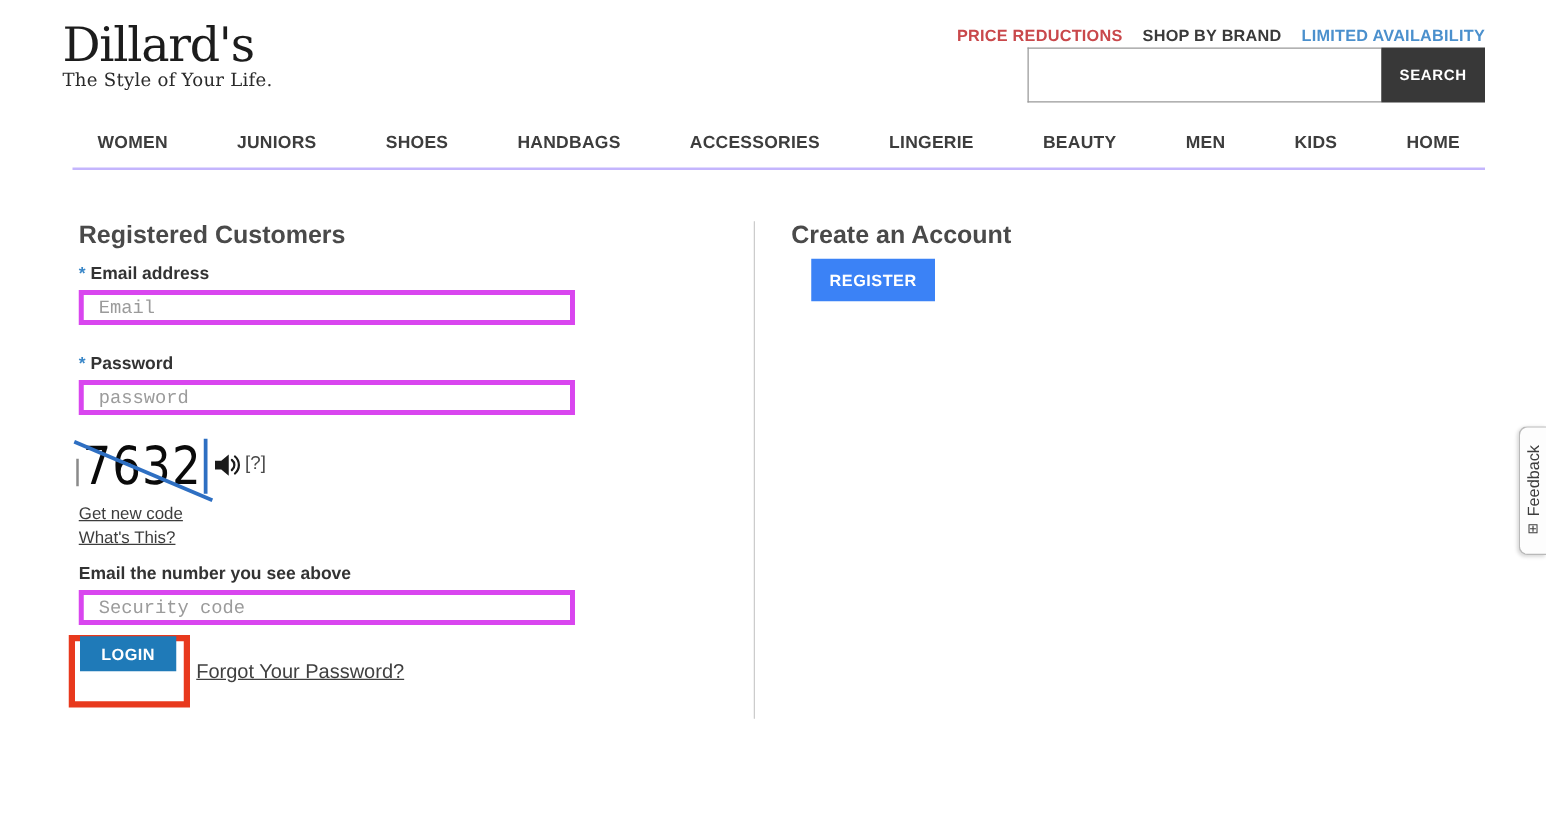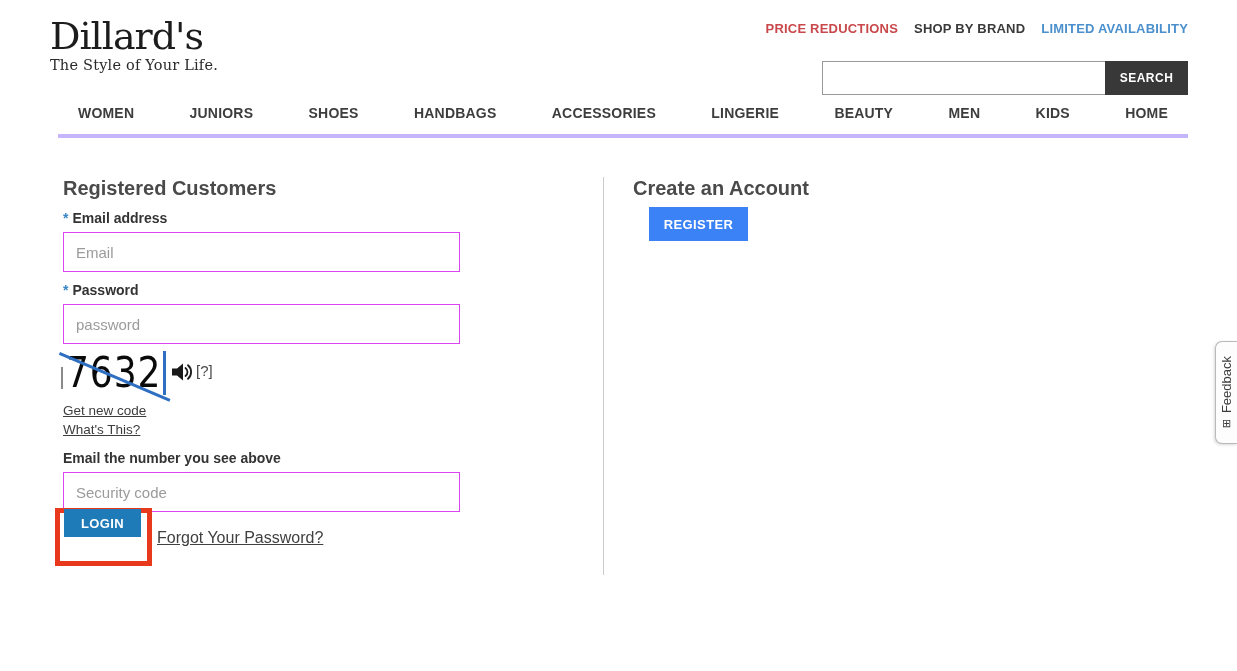--- a/index.html
+++ b/index.html
@@ -11,36 +11,36 @@
   .logo { position:absolute; left:50px; top:16px; cursor:pointer; }
   .logo-title { font-family:"DejaVu Serif", serif; font-weight:400; font-size:38px; line-height:40px; color:#1c1c1c; letter-spacing:-1px; }
   .logo-tagline { font-family:"DejaVu Serif", serif; font-size:14.5px; color:#2a2a2a; margin-top:1px; letter-spacing:0.2px; }
 
   .top-links { position:absolute; top:21px; right:49px; display:flex; gap:16px; align-items:center; }
   .top-link { font-size:13px; font-weight:700; letter-spacing:0.2px; text-decoration:none; cursor:pointer; white-space:nowrap; }
   .top-link.red  { color:#c9484b; }
   .top-link.dark { color:#3a3a3a; }
   .top-link.blue { color:#4b90cd; }
 
-  .search-bar { position:absolute; top:61px; left:822px; width:366px; height:34px; display:flex; }
+  .search-bar { position:absolute; top:38px; left:822px; width:366px; height:44px; display:flex; }
   .search-input { flex:1; border:1px solid #999; border-right:none; padding:0 10px; font-size:14px; color:#333; outline:none; }
   .search-button { width:83px; background:#383838; color:#fff; border:none; font-size:12px; font-weight:700; letter-spacing:0.5px; cursor:pointer; font-family:"Liberation Sans",sans-serif; }
 
-  .primary-nav { position:absolute; top:105px; left:58px; width:1130px; display:flex; justify-content:space-between; padding:0 20px 13px 20px; border-bottom:4px solid #c4b5fd; }
+  .primary-nav { position:absolute; top:105px; left:58px; width:1130px; display:flex; justify-content:space-between; padding:0 20px 13px 20px; border-bottom:2px solid #c4b5fd; }
   .nav-item { font-size:14px; font-weight:700; color:#3d3d3d; text-decoration:none; letter-spacing:0.2px; cursor:pointer; white-space:nowrap; }
 
   
   .login-section { position:absolute; left:63px; top:177px; width:397px; height:400px; }
   .section-title { font-size:20px; font-weight:600; color:#4a4a4a; }
   .divider { position:absolute; left:603px; top:177px; width:1px; height:398px; background:#ccc; }
   .register-section { position:absolute; left:633px; top:177px; width:300px; }
 
   .field-label { position:absolute; left:0; font-size:14px; font-weight:700; color:#333; }
   .req { color:#3a87c8; margin-right:4px; font-weight:700; }
-  .text-input { position:absolute; left:0; width:397px; height:40px; border:1px solid #d946ef; padding:0 12px; font-size:15px; color:#333; outline:none; font-family:Liberation Sans, sans-serif; }
+  .text-input { position:absolute; left:0; width:397px; height:28px; border:4px solid #d946ef; padding:0 12px; font-size:15px; color:#333; outline:none; font-family:Liberation Mono, monospace; }
   .text-input::placeholder { color:#9b9b9b; opacity:1; }
 
   
   .captcha { position:absolute; left:0; top:172px; width:220px; height:50px; }
   .captcha-noise { position:absolute; left:-2px; top:18px; width:2px; height:22px; background:#8a8a8a; }
   .captcha-code { position:absolute; left:3px; top:0; font-family:"DejaVu Sans",sans-serif; font-size:42px; line-height:48px; color:#0a0a0a; transform:scaleX(0.86); transform-origin:0 0; letter-spacing:1px; }
   .captcha-strike { position:absolute; left:-3px; top:3px; width:120px; height:3px; background:#2e6fc2; transform:rotate(23deg); transform-origin:0 0; }
   .captcha-bar { position:absolute; left:100px; top:2px; width:3px; height:44px; background:#2e6fc2; }
   .captcha-speaker { position:absolute; left:107px; top:10px; width:26px; height:26px; cursor:pointer; }
   .captcha-help { position:absolute; left:133px; top:13px; font-size:15px; color:#4a4a4a; text-decoration:none; cursor:pointer; }

